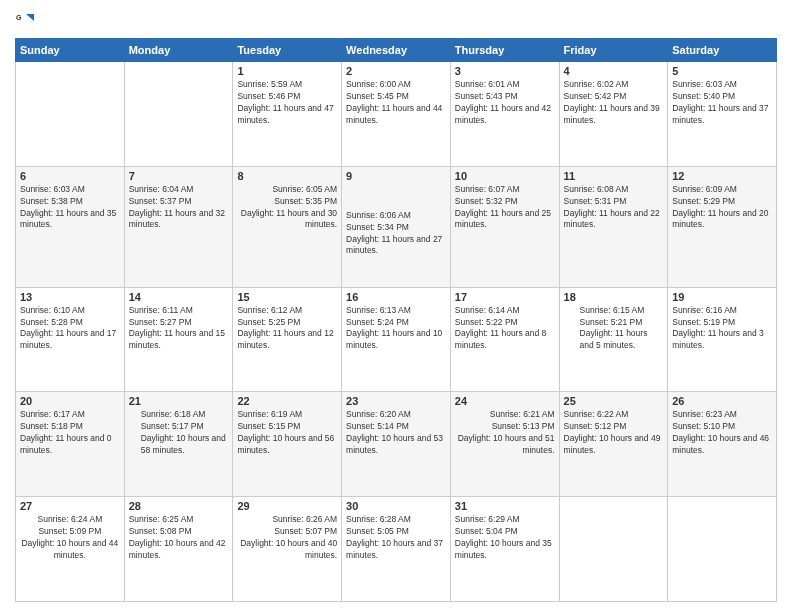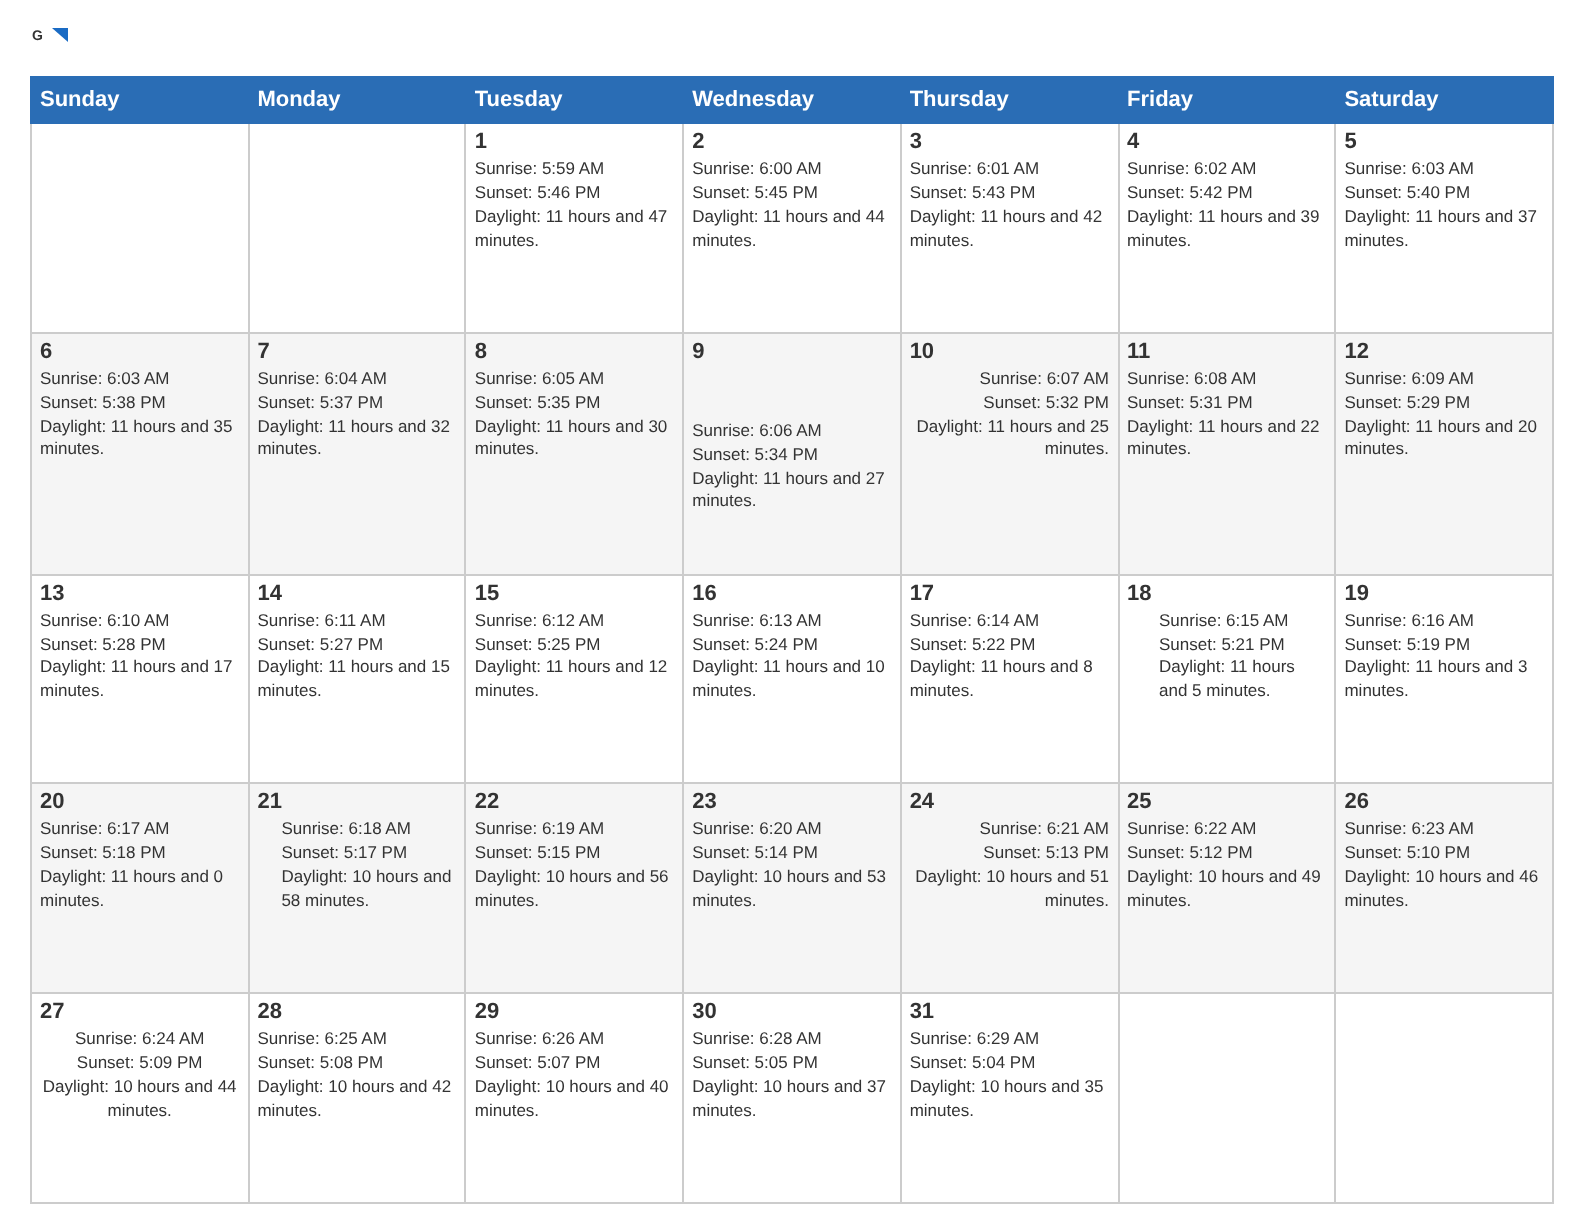--- a/index.html
+++ b/index.html
@@ -174,33 +174,33 @@
 Daylight: 11 hours and 35 minutes.</div>
           </td>
           <td class="alt-row">
             <span class="day-number">7</span>
             <div class="day-info" style="white-space: pre-line;">Sunrise: 6:04 AM
 Sunset: 5:37 PM
 Daylight: 11 hours and 32 minutes.</div>
           </td>
           <td class="alt-row">
             <span class="day-number">8</span>
-            <div class="day-info" style="white-space: pre-line;">Sunrise: 6:05 AM
+            <div class="day-info" style="white-space: pre-line; text-align: right;">Sunrise: 6:05 AM
 Sunset: 5:35 PM
 Daylight: 11 hours and 30 minutes.</div>
           </td>
           <td class="alt-row">
             <span class="day-number">9</span>
             <div class="day-info" style="white-space: pre-line; margin-top: 28px;">Sunrise: 6:06 AM
 Sunset: 5:34 PM
 Daylight: 11 hours and 27 minutes.</div>
           </td>
           <td class="alt-row">
             <span class="day-number">10</span>
-            <div class="day-info" style="white-space: pre-line; text-align: right;">Sunrise: 6:07 AM
+            <div class="day-info" style="white-space: pre-line;">Sunrise: 6:07 AM
 Sunset: 5:32 PM
 Daylight: 11 hours and 25 minutes.</div>
           </td>
           <td class="alt-row">
             <span class="day-number">11</span>
             <div class="day-info" style="white-space: pre-line;">Sunrise: 6:08 AM
 Sunset: 5:31 PM
 Daylight: 11 hours and 22 minutes.</div>
           </td>
           <td class="alt-row">
@@ -306,21 +306,21 @@
 Daylight: 10 hours and 44 minutes.</div>
           </td>
           <td>
             <span class="day-number">28</span>
             <div class="day-info" style="white-space: pre-line;">Sunrise: 6:25 AM
 Sunset: 5:08 PM
 Daylight: 10 hours and 42 minutes.</div>
           </td>
           <td>
             <span class="day-number">29</span>
-            <div class="day-info" style="white-space: pre-line;">Sunrise: 6:26 AM
+            <div class="day-info" style="white-space: pre-line; text-align: right;">Sunrise: 6:26 AM
 Sunset: 5:07 PM
 Daylight: 10 hours and 40 minutes.</div>
           </td>
           <td>
             <span class="day-number">30</span>
             <div class="day-info" style="white-space: pre-line;">Sunrise: 6:28 AM
 Sunset: 5:05 PM
 Daylight: 10 hours and 37 minutes.</div>
           </td>
           <td>

